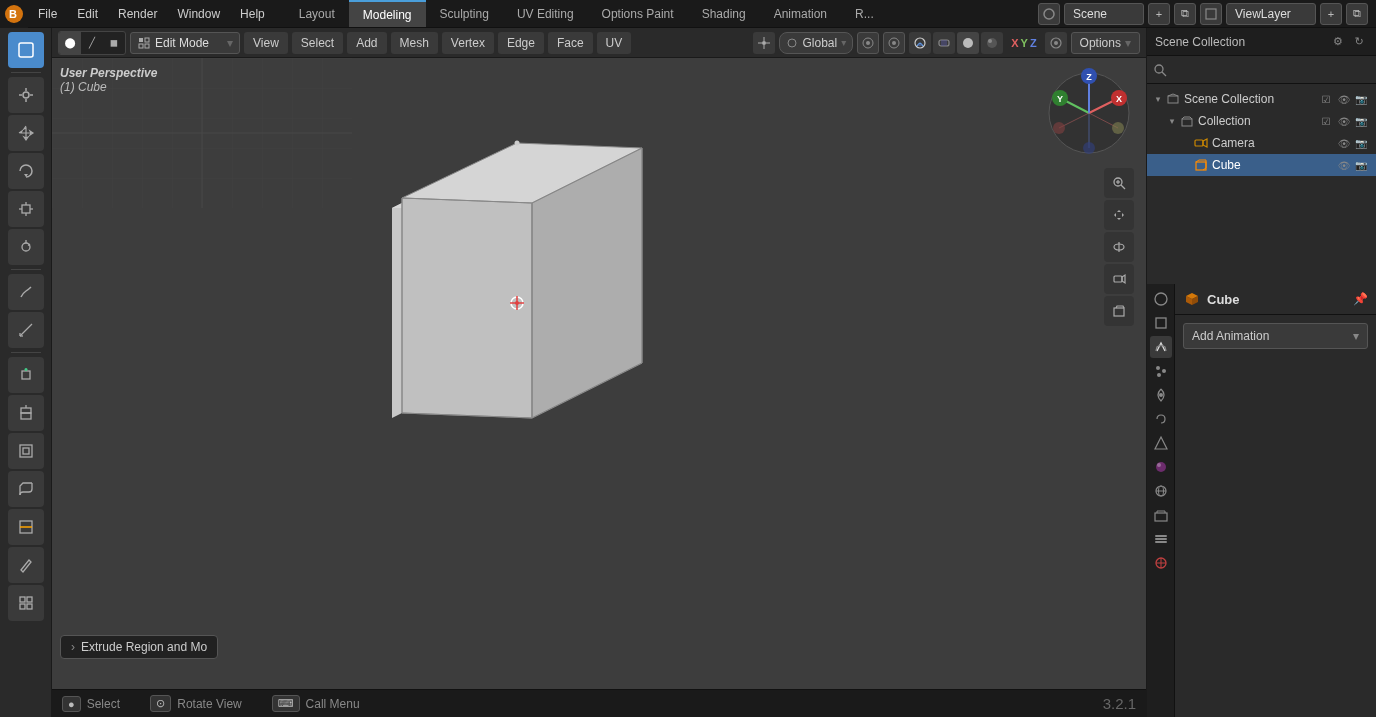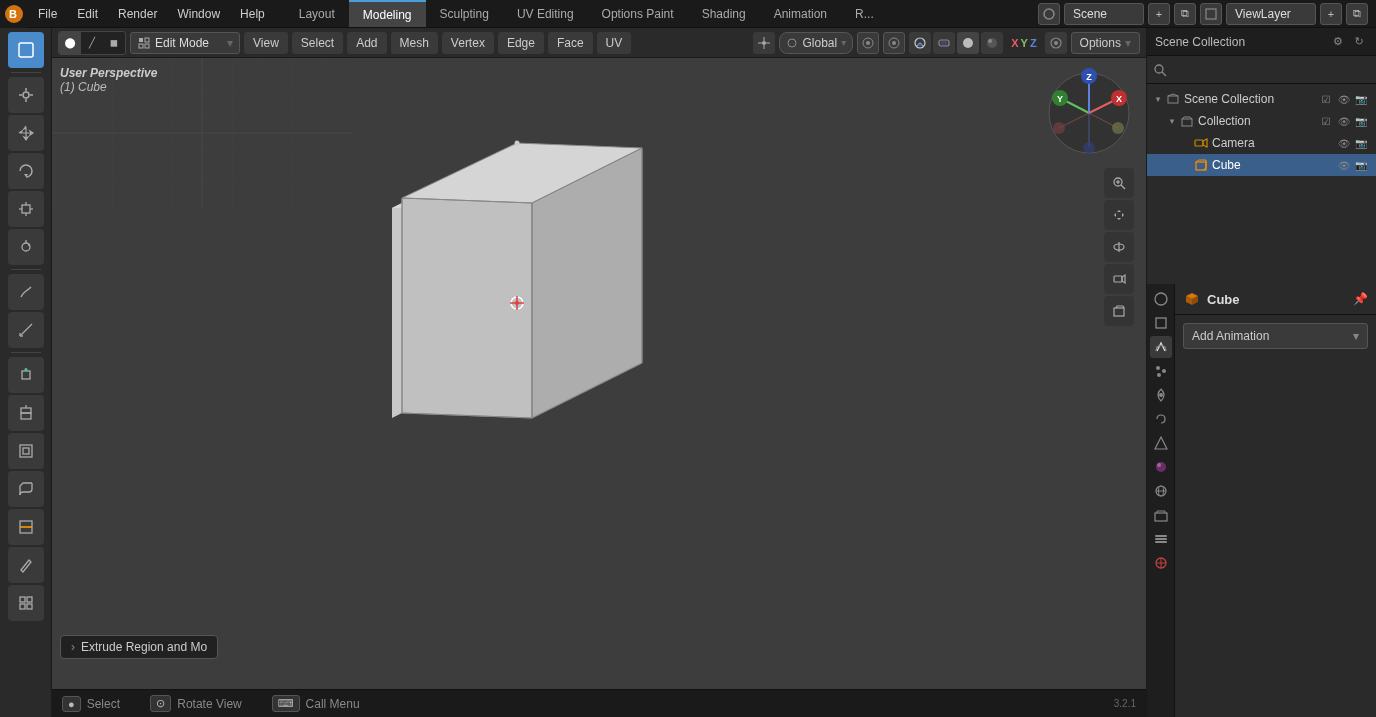--- a/index.html
+++ b/index.html
@@ -998,21 +998,21 @@
       </div>
       <div class="status-item">
         <span class="status-key">⊙</span>
         <span>Rotate View</span>
       </div>
       <div class="status-item">
         <span class="status-key">⌨</span>
         <span>Call Menu</span>
       </div>
       <div class="header-spacer"></div>
-      <span style="color:#666;font-size:10px;">3.2.1</span>
+      <span style="color:#666;font-size:15px;">3.2.1</span>
     </div>
   </div>
 
   <div id="right-panel">
 
     <div id="outliner-header">
       <span class="outliner-title">Scene Collection</span>
       <div class="outliner-icon-row">
         <div class="outliner-icon">⚙</div>
         <div class="outliner-icon">↻</div>

